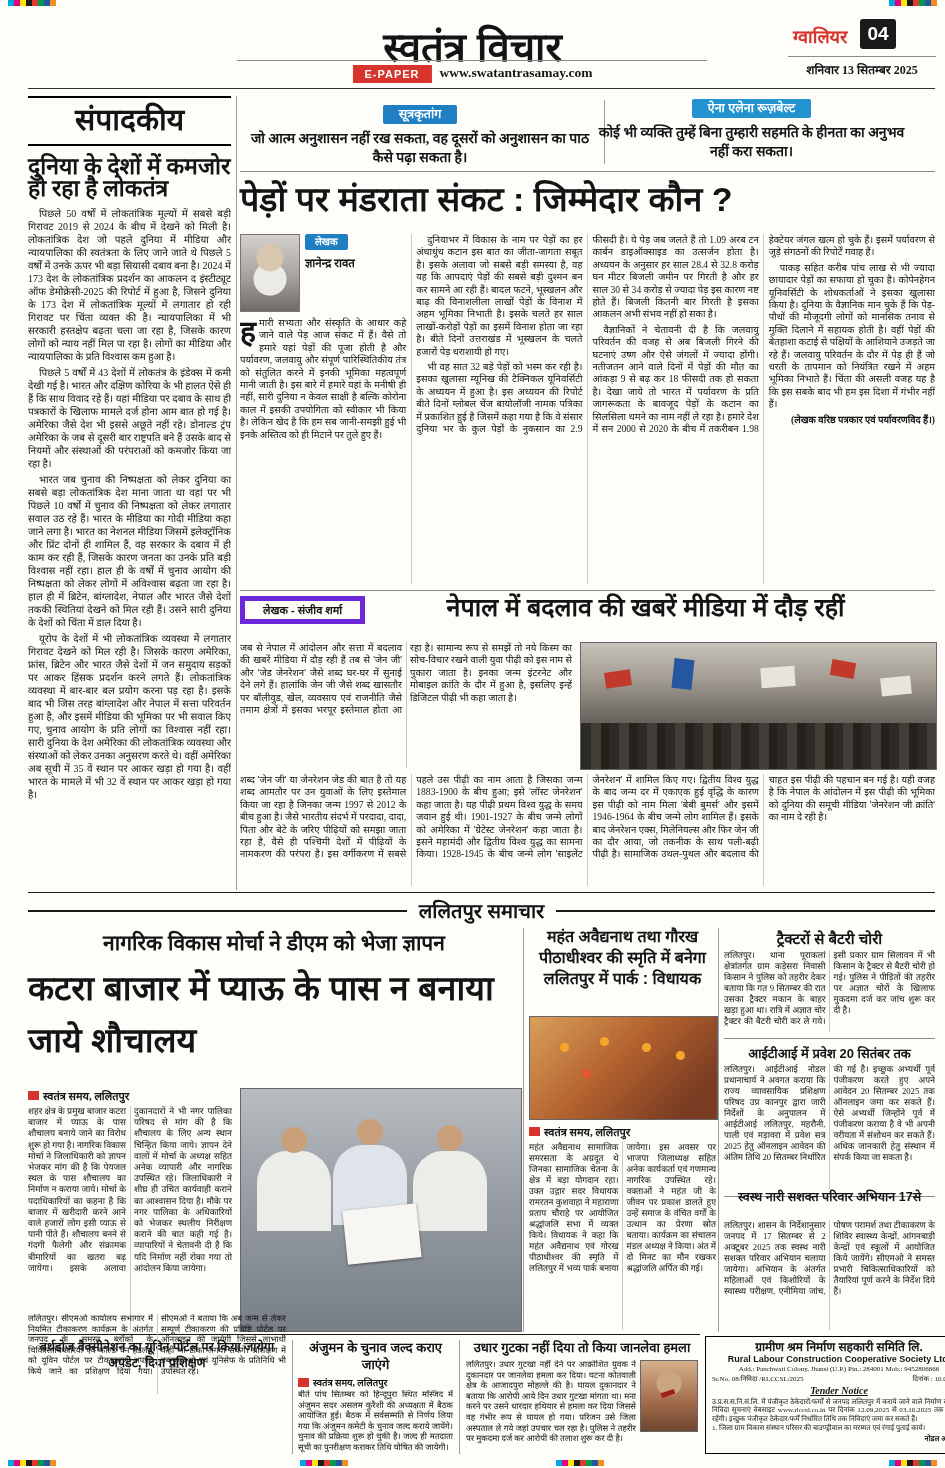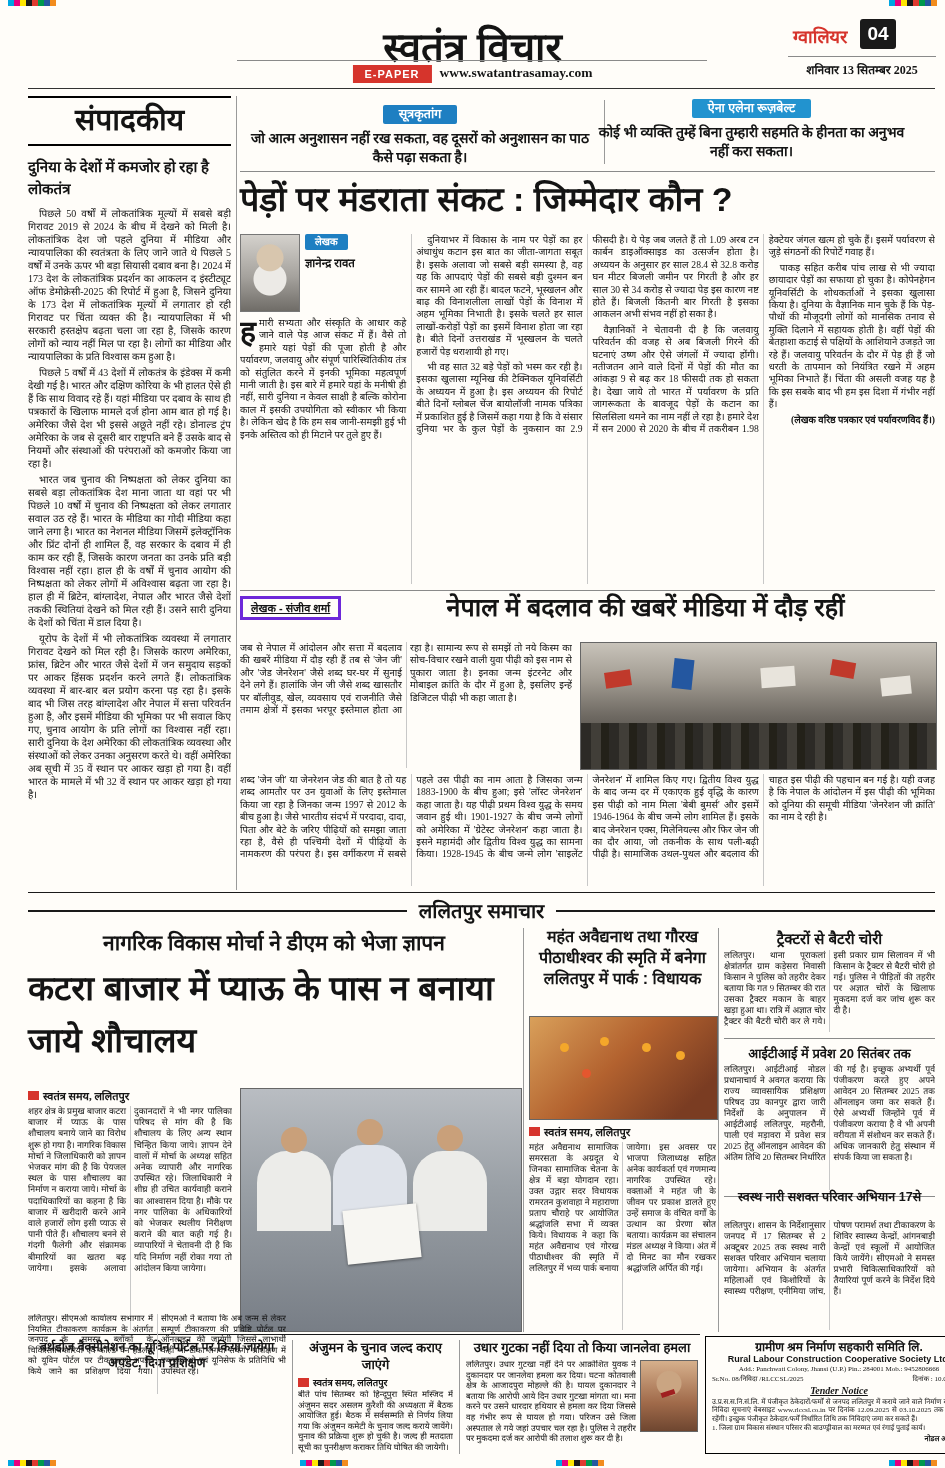--- a/index.html
+++ b/index.html
@@ -43,21 +43,21 @@
   .pageno{left:860px;top:19px;width:36px;height:30px;background:#1a1a1a;color:#fff;font:bold 19px/30px "Liberation Sans",sans-serif;
           text-align:center;border-radius:3px;}
   .ed-rule{left:788px;top:56px;width:148px;}
   .dateline{left:788px;top:61px;width:148px;text-align:center;font-weight:bold;font-size:12px;}
   .head-rule{left:28px;top:88px;width:907px;border-top:1.5px solid #333;}
 
   
   .editorial{left:28px;top:96px;width:203px;}
   .ed-label{border-top:2.5px solid #000;border-bottom:2.5px solid #000;padding:5px 0 7px;text-align:center;
             font:bold 30px/34px "Liberation Sans",sans-serif;}
-  .ed-head{margin-top:10px;font-weight:bold;font-size:15px;line-height:22px;}
+  .ed-head{margin-top:10px;font-weight:bold;font-size:23px;line-height:22px;}
   .ed-body{margin-top:7px;height:688px;overflow:hidden;font-size:10px;line-height:13px;}
 
   
   .quote{top:98px;text-align:center;position:absolute;}
   .q-label{display:inline-block;color:#fff;font:bold 12.5px/17px "Liberation Sans",sans-serif;padding:1px 16px;border-radius:2px;}
   .q-text{margin-top:5px;font-weight:bold;font-size:14px;line-height:19px;}
 
   
   .lead-headline{left:240px;top:176px;width:695px;font:bold 34px/46px "Liberation Sans",sans-serif;white-space:nowrap;}
   .lead-body{left:240px;top:234px;width:695px;height:350px;}
@@ -65,21 +65,21 @@
   .author-photo{width:58px;height:76px;flex:none;border:1px solid #777;
      background:radial-gradient(circle at 50% 30%,#d8c6ae 13px,rgba(0,0,0,0) 14px),
                 radial-gradient(circle at 50% 58%,#eceae6 16px,rgba(0,0,0,0) 17px),
                 linear-gradient(180deg,#d4d1cc 0%,#a5a29d 55%,#6f6c67 100%);}
   .author-label{background:#1e7fc2;color:#fff;font:bold 10px/14px "Liberation Sans",sans-serif;padding:1px 10px;display:inline-block;border-radius:2px;}
   .author-name{font-weight:bold;font-size:11.5px;margin-top:7px;}
   .dropcap{float:left;font:bold 30px/26px "Liberation Sans",sans-serif;margin:2px 3px 0 0;}
   .endnote{font-weight:bold;text-align:right;text-indent:0 !important;}
 
   
-  .nepal-author{left:240px;top:596px;border:3px solid #6d28d9;padding:2px 8px;font:bold 11px/14px "Liberation Sans",sans-serif;text-decoration:underline;}
+  .nepal-author{left:240px;top:596px;border:5px solid #6d28d9;padding:2px 18px;font:bold 11px/14px "Liberation Sans",sans-serif;}
   .nepal-headline{left:356px;top:590px;width:579px;text-align:center;font:bold 25px/34px "Liberation Sans",sans-serif;white-space:nowrap;}
   .nepal-top{left:240px;top:642px;width:332px;height:126px;}
   .nepal-bottom{left:240px;top:774px;width:695px;height:112px;}
   .photo{position:absolute;overflow:hidden;border:1px solid #666;}
   .photo.nepal{left:580px;top:642px;width:355px;height:126px;
      background:linear-gradient(180deg,#c8c3ba 0%,#a39d93 28%,#6e6962 58%,#35322e 100%);}
   .photo .flag{position:absolute;}
   .nepal .f1{left:24px;top:28px;width:26px;height:16px;background:#c0392b;transform:rotate(-8deg);}
   .nepal .f2{left:92px;top:16px;width:20px;height:30px;background:#2457a0;transform:rotate(6deg);}
   .nepal .f3{left:180px;top:24px;width:34px;height:20px;background:#e8e4dc;transform:rotate(-4deg);}

